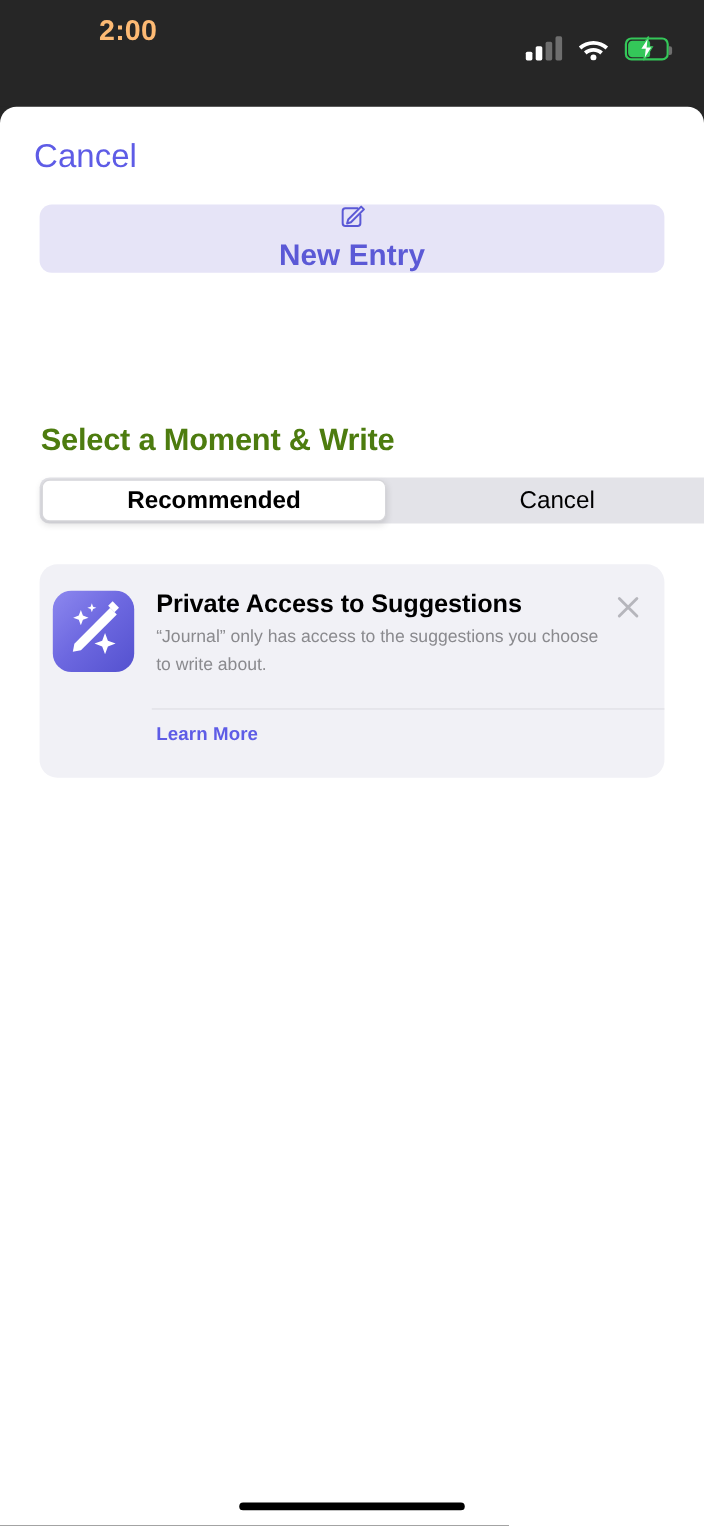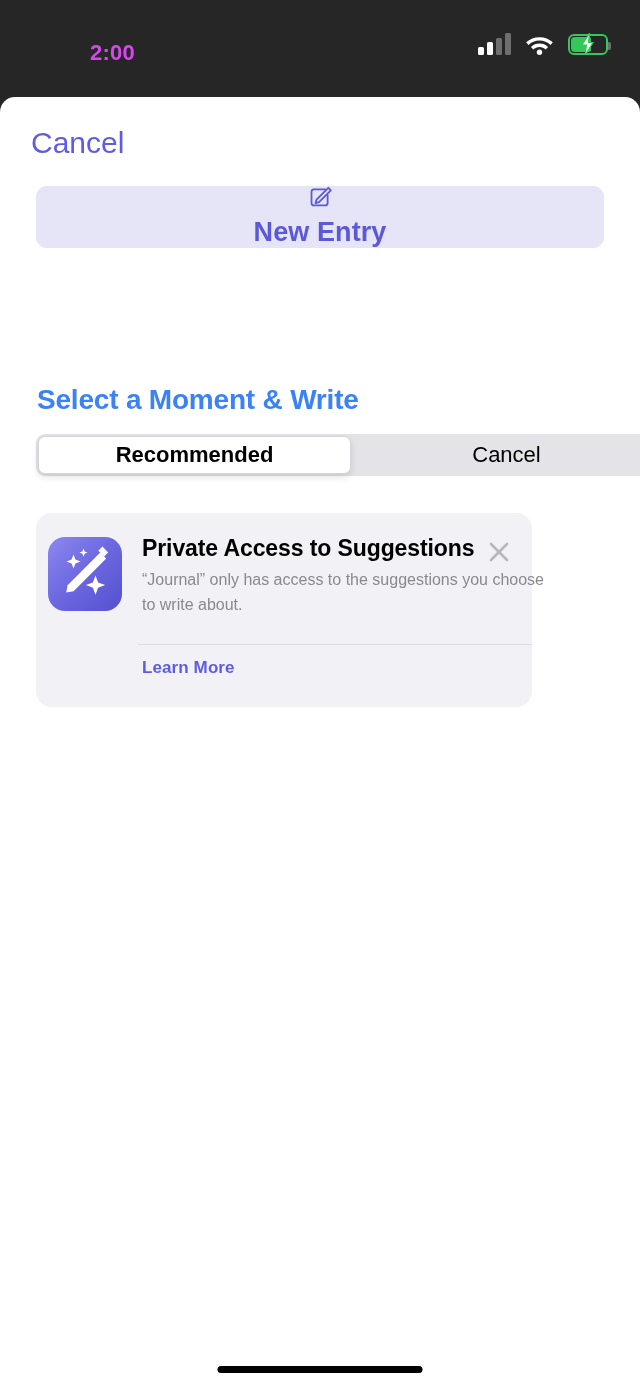--- a/index.html
+++ b/index.html
@@ -11,22 +11,22 @@
     -webkit-font-smoothing:antialiased;
   }
   #screen { position:relative; width:640px; height:1387px; background:#262626; }
 
   
   .statusbar {
     position:absolute; top:0; left:0; width:640px; height:97px;
     background:#262626;
   }
   .status-time {
-    position:absolute; left:90px; top:40px;
-    font-size:22px; font-weight:bold; color:#d946ef;
+    position:absolute; left:90px; top:12px;
+    font-size:26px; font-weight:bold; color:#fdba74;
     letter-spacing:0.2px;
   }
   .status-right {
     position:absolute; right:32px; top:30px;
     display:flex; align-items:center; gap:14px; height:28px;
   }
   .signal { display:flex; align-items:flex-end; gap:3px; height:22px; }
   .signal i { display:block; width:6px; border-radius:1.5px; background:#6e6e6e; }
   .signal i.on { background:#ffffff; }
   .signal i:nth-child(1){ height:8px; }
@@ -73,21 +73,21 @@
     cursor:pointer;
     flex-direction:column;
   }
   .new-entry .label {
     font-size:27px; font-weight:bold; color:#5b59d6; letter-spacing:0.1px;
   }
   .ne-icon { width:28px; height:28px; display:block; }
 
   .section-title {
     position:absolute; left:37px; top:287px;
-    font-size:28px; font-weight:bold; color:#3b82f6;
+    font-size:28px; font-weight:bold; color:#4d7c0f;
     letter-spacing:-0.2px;
   }
 
   
   .segmented {
     position:absolute; left:36px; top:337px; width:628px; height:42px;
     background:#e3e3e8; border-radius:9px;
     display:flex; padding:2px;
   }
   .seg {
@@ -95,21 +95,21 @@
     font-size:22px; color:#000000; border-radius:7px; cursor:pointer;
   }
   .seg.active {
     background:#ffffff; font-weight:bold;
     border:0.5px solid #d6d6da;
     box-shadow:0 3px 7px rgba(0,0,0,0.12);
   }
 
   
   .card {
-    position:absolute; left:36px; top:416px; width:496px; height:194px;
+    position:absolute; left:36px; top:416px; width:568px; height:194px;
     background:#f1f1f6; border-radius:16px;
   }
   .card-icon {
     position:absolute; left:12px; top:24px; width:74px; height:74px;
     border-radius:17px;
     background:linear-gradient(135deg,#8d88ef 0%,#6d68e0 48%,#5451cf 100%);
   }
   .card-icon svg { position:absolute; left:0; top:0; width:74px; height:74px; }
   .card-title {
     position:absolute; left:106px; top:22px;

